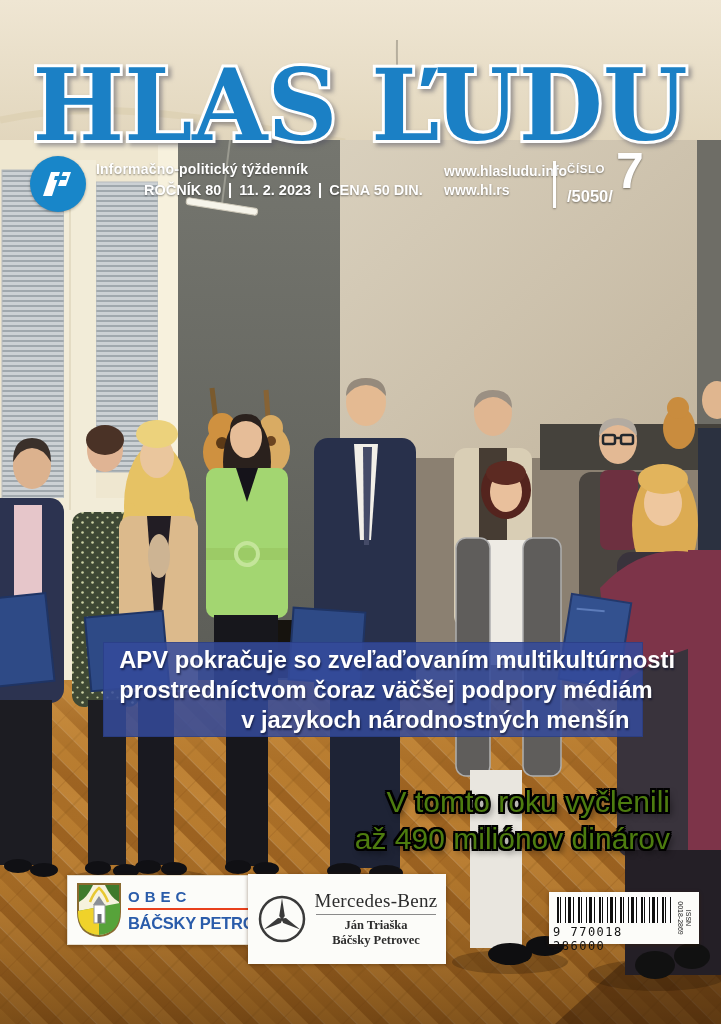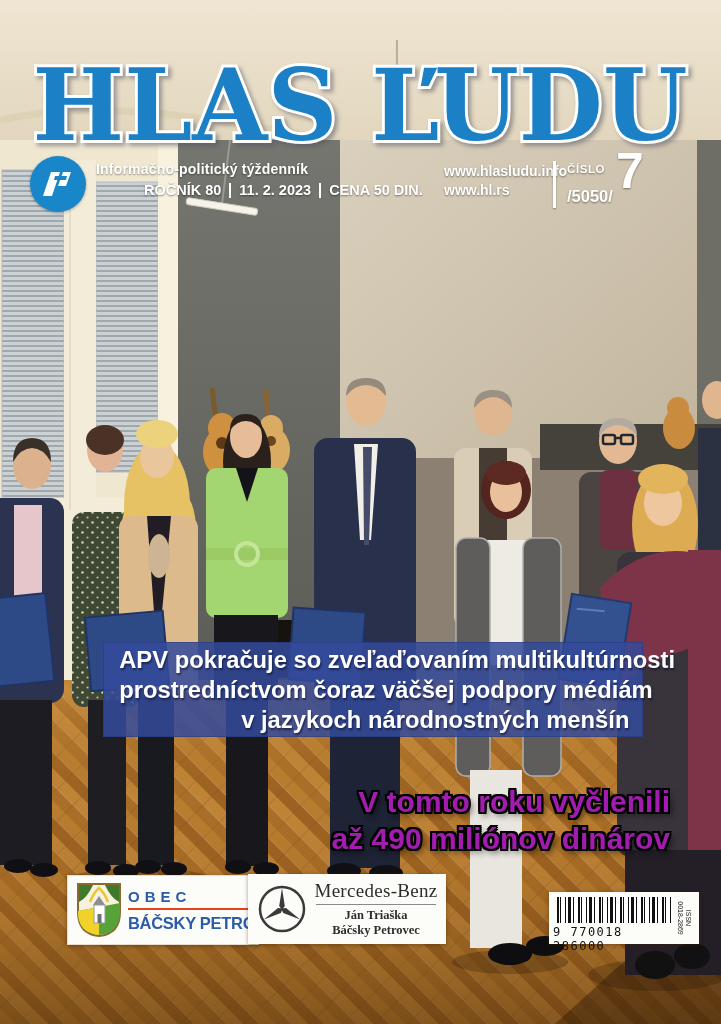--- a/index.html
+++ b/index.html
@@ -26,34 +26,34 @@
   .cislo .code{font-size:16.5px;margin-top:12px;}
   .issue-no{position:absolute;left:616px;top:146px;font-size:50px;line-height:1;}
   
   .band{position:absolute;left:103px;top:642px;width:540px;height:95px;
     background:rgba(52,74,155,.86);box-shadow:0 0 0 1px rgba(30,45,110,.35) inset;
     display:flex;flex-direction:column;justify-content:center;}
   .band .ln{display:block;text-align:right;padding-right:14px;color:#fff;font-weight:bold;
     font-size:24.5px;line-height:30px;white-space:nowrap;
     text-shadow:1px 2px 2px rgba(8,14,40,.6);transform:scaleX(.97);transform-origin:100% 50%;}
   
-  .subhead{position:absolute;right:51px;top:783px;text-align:right;color:#a21caf;font-weight:bold;
+  .subhead{position:absolute;right:51px;top:783px;text-align:right;color:#4d7c0f;font-weight:normal;
     font-size:30px;line-height:37px;white-space:nowrap;
     text-shadow:-2px -2px 0 #000,2px -2px 0 #000,-2px 2px 0 #000,2px 2px 0 #000,
       0 -2px 0 #000,0 2px 0 #000,-2px 0 0 #000,2px 0 0 #000,3px 4px 6px rgba(0,0,0,.65);margin-left:40px;}
   
   .ad{position:absolute;background:#fcfcf9;box-shadow:0 1px 4px rgba(60,30,5,.45);}
   .ad-obec{left:38px;top:875px;width:190px;height:68px;border:1px solid #e5ddcd;
     display:flex;align-items:center;margin-left:29px;}
   .obec-arms{margin:0 6px 0 8px;flex:0 0 auto;}
   .obec-txt{flex:1;padding-right:6px;}
   .obec-title{color:#2a5caa;font-weight:bold;font-size:15px;letter-spacing:5px;}
   .obec-rule{height:2px;background:#e8401c;margin:3px 0 4px 0;}
   .obec-name{color:#2a5caa;font-weight:bold;font-size:16.5px;letter-spacing:-.3px;white-space:nowrap;}
-  .ad-mb{left:248px;top:874px;width:198px;height:70px;display:flex;align-items:center;}
+  .ad-mb{left:248px;top:874px;width:198px;height:90px;display:flex;align-items:center;}
   .mb-star{margin:0 4px 0 8px;flex:0 0 auto;}
   .mb-txt{flex:1;text-align:center;font-family:"Liberation Serif",serif;color:#2d2d2d;padding-right:6px;}
   .mb-brand{font-size:19px;letter-spacing:.3px;}
   .mb-rule{height:1px;background:#8a8a8a;margin:2px 4px 3px 4px;}
   .mb-dealer,.mb-city{font-size:12.5px;font-weight:bold;line-height:15px;}
   
   .barcode{left:549px;top:892px;width:150px;height:52px;}
   .bars{position:absolute;left:8px;top:5px;width:116px;height:26px;
     background:repeating-linear-gradient(90deg,
       #101010 0 2px,#fff 2px 3px,#101010 3px 4px,#fff 4px 8px,

